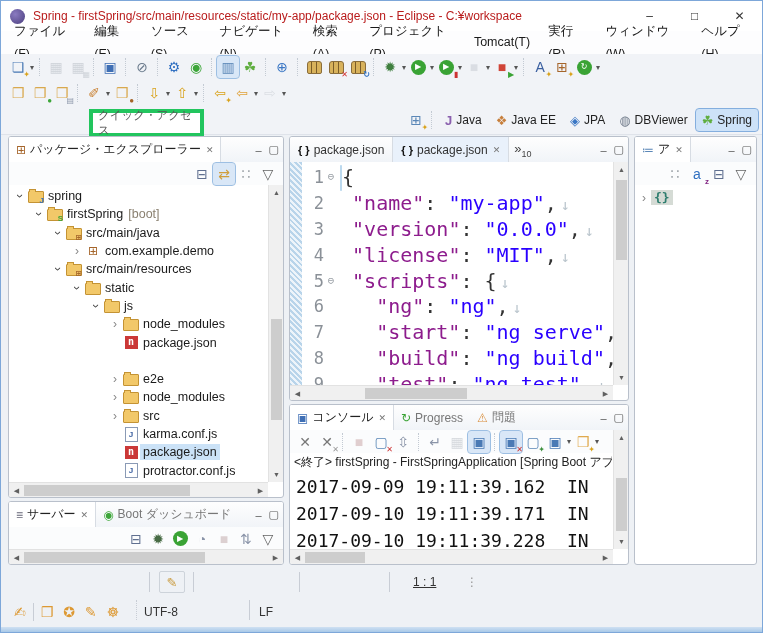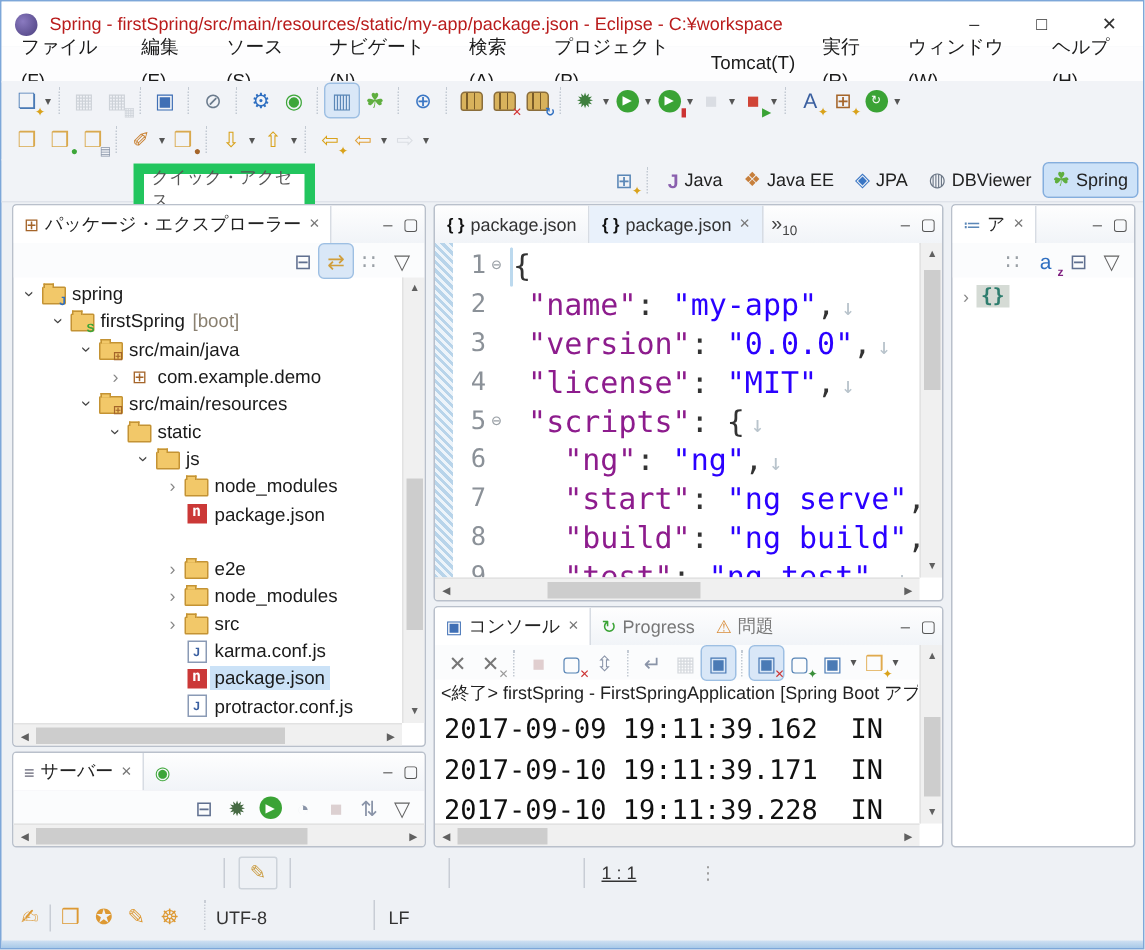--- a/index.html
+++ b/index.html
@@ -18,21 +18,21 @@
   .tbi .g{line-height:1;}
   .tbi .b{position:absolute;right:-1px;bottom:-1px;font-size:8px;font-weight:bold;line-height:1;}
   .tbi.ci .g{width:15px;height:15px;border-radius:50%;display:flex;align-items:center;justify-content:center;font-size:8px;}
   .tbi.tog{background:#d9e7f7;outline:1px solid #9dbfe3;}
   .tbi.dis{opacity:.4;}
   .cat{width:13px;height:11px;background:#d8b25c;border:1px solid #8a6d3b;border-radius:3px 3px 2px 2px;background-image:linear-gradient(90deg,transparent 3px,#7a5c28 3px,#7a5c28 4px,transparent 4px,transparent 8px,#7a5c28 8px,#7a5c28 9px,transparent 9px);}
   .dd{font-size:8px;color:#555;margin:0 1px;}
   .tsep{width:1px;height:18px;border-left:1px dotted #c3cad3;margin:0 4px;}
   
   #qarow{position:absolute;left:0;top:105px;right:0;height:28px;background:#f1f3f7;border-bottom:1px solid #dfe3ea;}
-  .qabox{position:absolute;left:88px;top:3px;width:102px;height:20px;border:7px solid #22c55e;background:#fff;font-size:11.5px;color:#555;display:flex;align-items:center;padding-left:5px;}
+  .qabox{position:absolute;left:88px;top:3px;width:102px;height:20px;border:4px solid #22c55e;background:#fff;font-size:11.5px;color:#555;display:flex;align-items:center;padding-left:5px;}
   .persp{position:absolute;right:4px;top:0;height:28px;display:flex;align-items:center;}
   .pbtn{display:flex;align-items:center;height:22px;padding:0 6px;margin-left:2px;font-size:12px;color:#222;border-radius:3px;}
   .pbtn .pi{margin-right:4px;font-size:13px;font-weight:bold;}
   .pbtn.sel{background:#cde2f8;outline:1px solid #84aede;}
   
   .view{position:absolute;background:#fff;border:1px solid #b9c0cb;border-radius:3px;box-sizing:border-box;overflow:hidden;}
   .vtabs{position:absolute;left:0;top:0;right:0;height:25px;background:linear-gradient(#fefefe,#f1f4f8);border-bottom:1px solid #d7dce3;display:flex;align-items:center;}
   .vtab{display:flex;align-items:center;height:25px;padding:0 7px;font-size:12px;color:#777;white-space:nowrap;}
   .vtab.act{background:#fff;color:#222;border-right:1px solid #d7dce3;}
   .vtab .vi{margin-right:4px;font-size:12px;}
@@ -439,20 +439,21 @@
 
   <div class="view" style="left:7px;top:500px;width:276px;height:64px;">
     <div class="vtabs">
       <div class="vtab act">
         <span class="vi" style="color:#667;">≡</span>
         <span>サーバー</span>
         <span class="vx">✕</span>
       </div>
       <div class="vtab">
         <span class="vi" style="color:#3da639;">◉</span>
+        <span>Boot ダッシュボード</span>
       </div>
       <div class="vmm">
         <span>–</span>
         <span>▢</span>
       </div>
     </div>
     <div class="vtools" id="srvtools">
         <span class="tbi">
           <span class="g" style="color: rgb(96, 112, 144);">⊟</span>
         </span>
@@ -643,21 +644,21 @@
   </div>
 
   <div id="statA">
     <div class="ssep" style="left:148px;"></div>
     <div class="stxt" style="left:158px;">
         <span class="stico">✎</span>
       </div>
     <div class="ssep" style="left:192px;"></div>
     <div class="ssep" style="left:298px;"></div>
     <div class="ssep" style="left:388px;"></div>
-    <div class="stxt" style="left:400px;text-decoration:underline;">1 : 1</div>
+    <div class="stxt" style="left:412px;text-decoration:underline;">1 : 1</div>
     <div class="stxt" style="left:465px;color:#999;">⋮</div>
   </div>
   <div id="statB">
     <div class="stxt" style="left:8px;top:0;height:29px;">
       <span class="oico">✍</span>
       <span class="ssep" style="position:static;height:18px;margin:0 2px;"></span>
       <span class="oico">❒</span>
       <span class="oico">✪</span>
       <span class="oico">✎</span>
       <span class="oico">☸</span>

